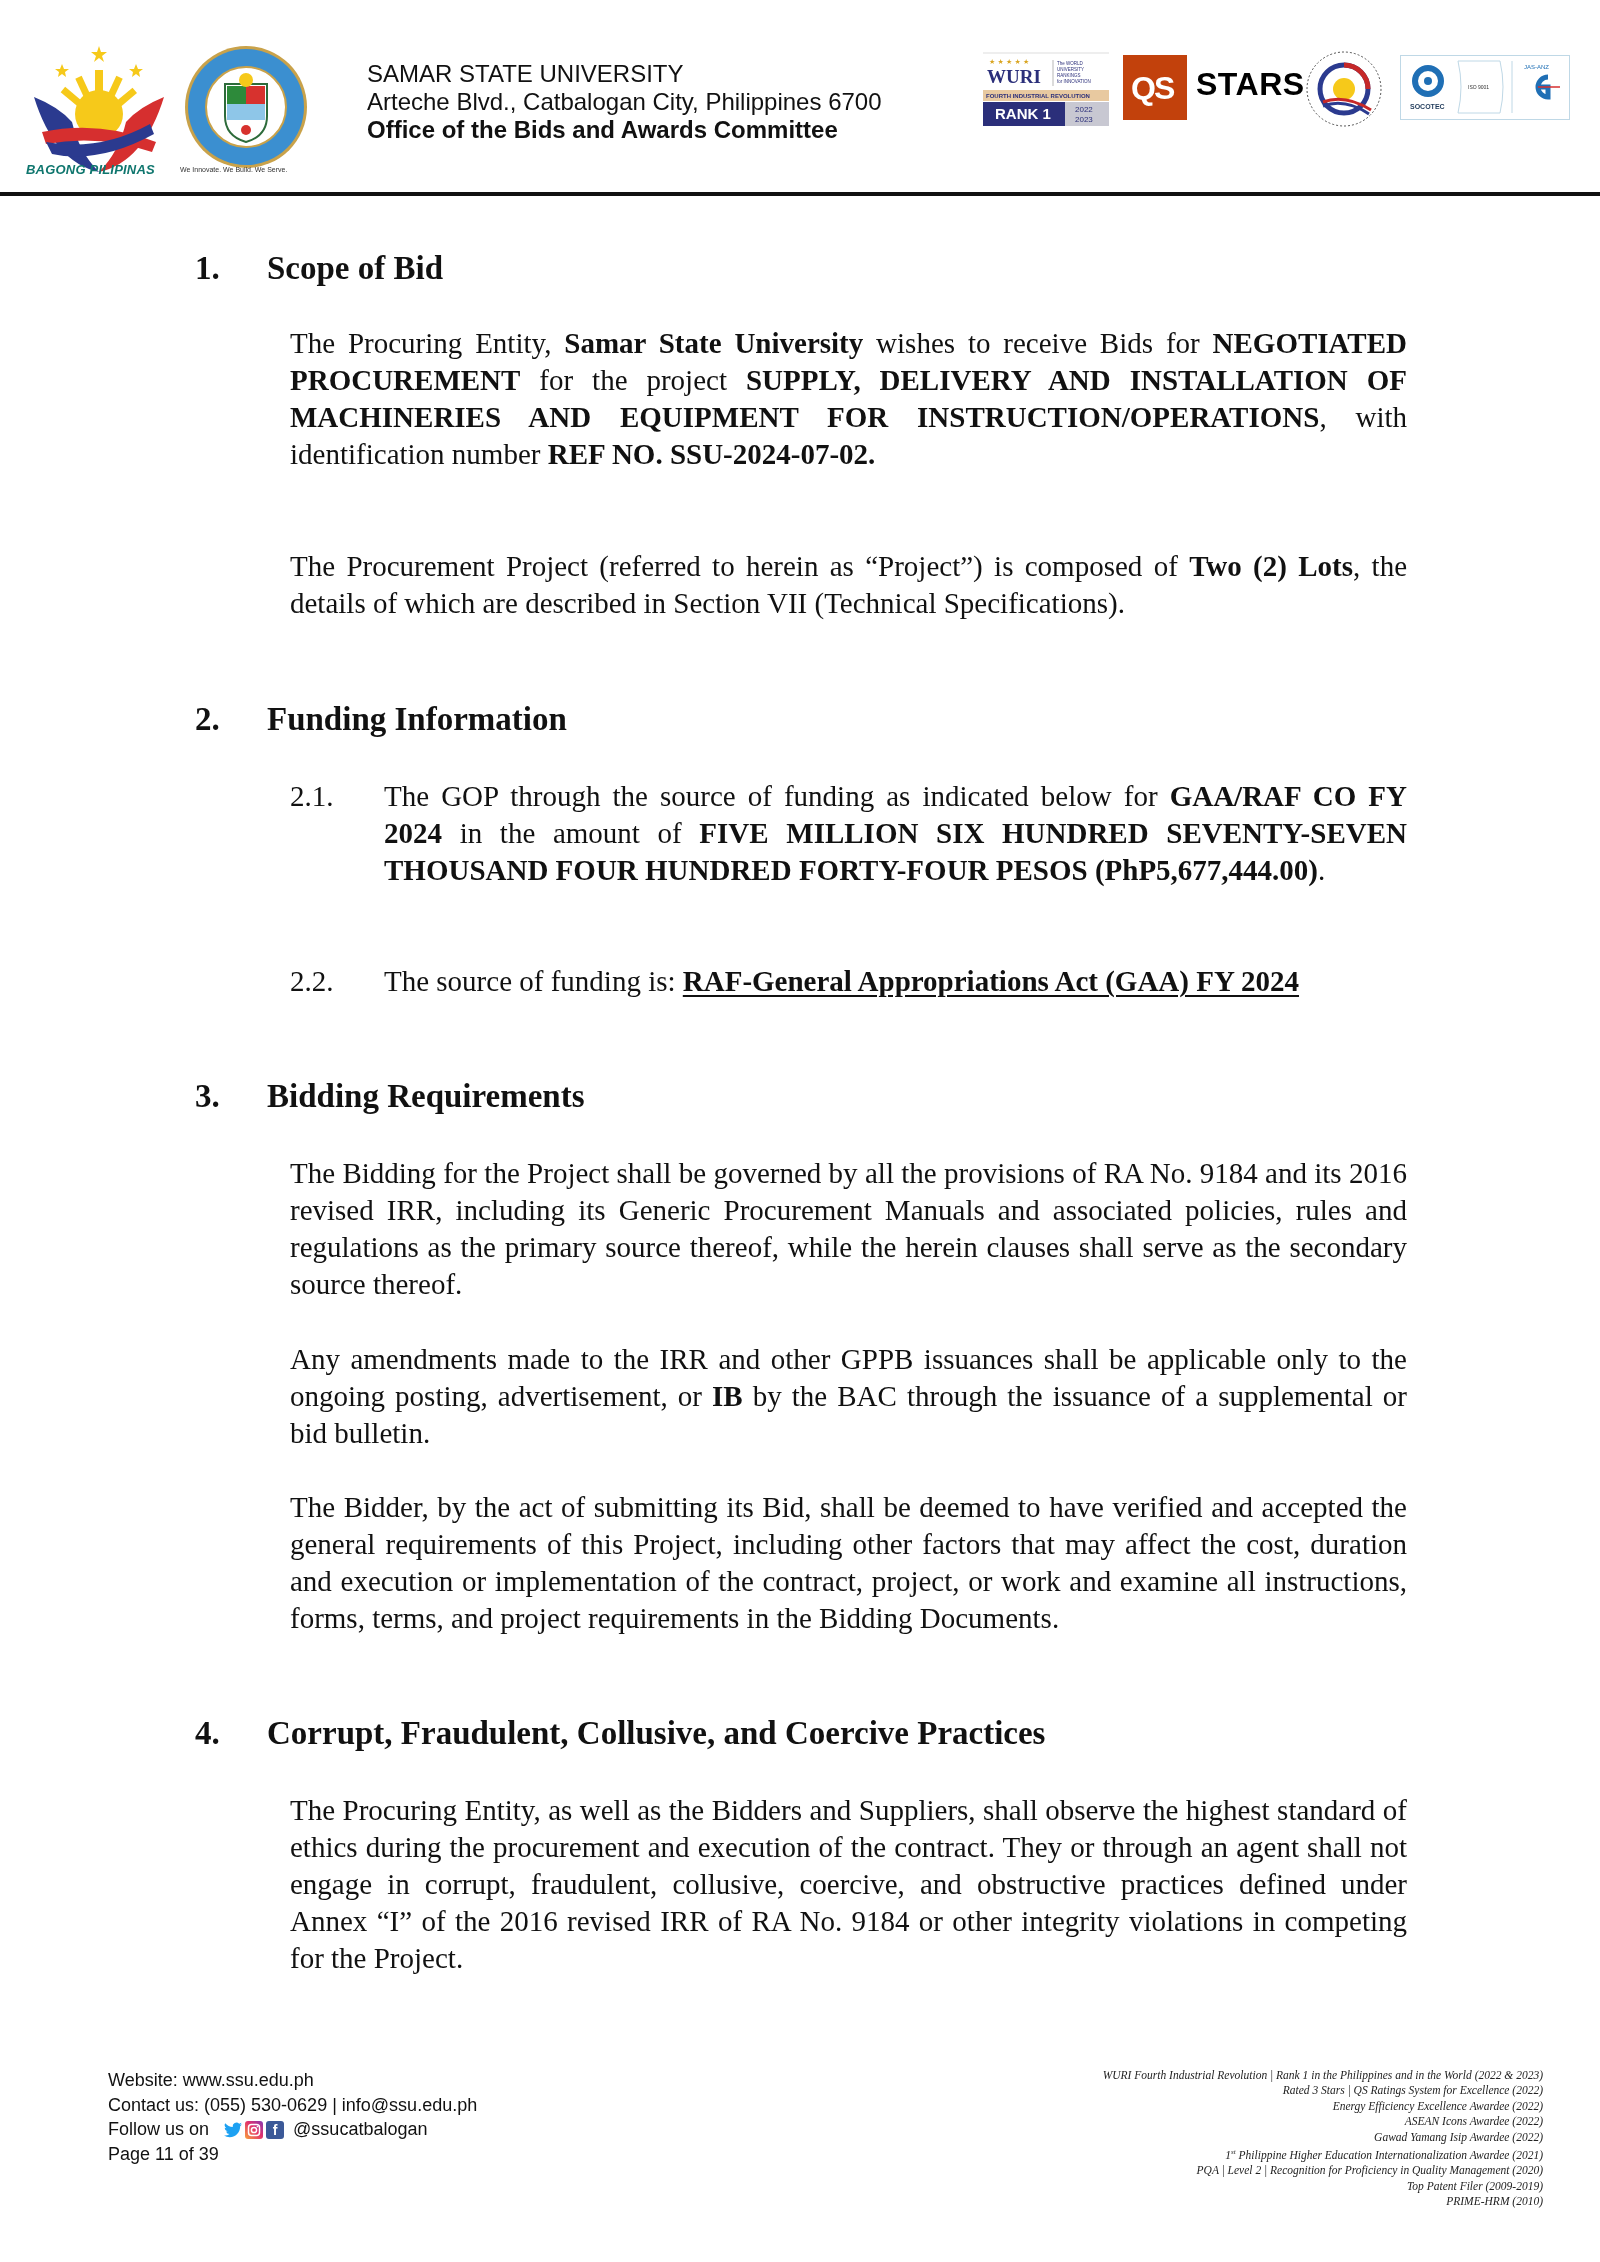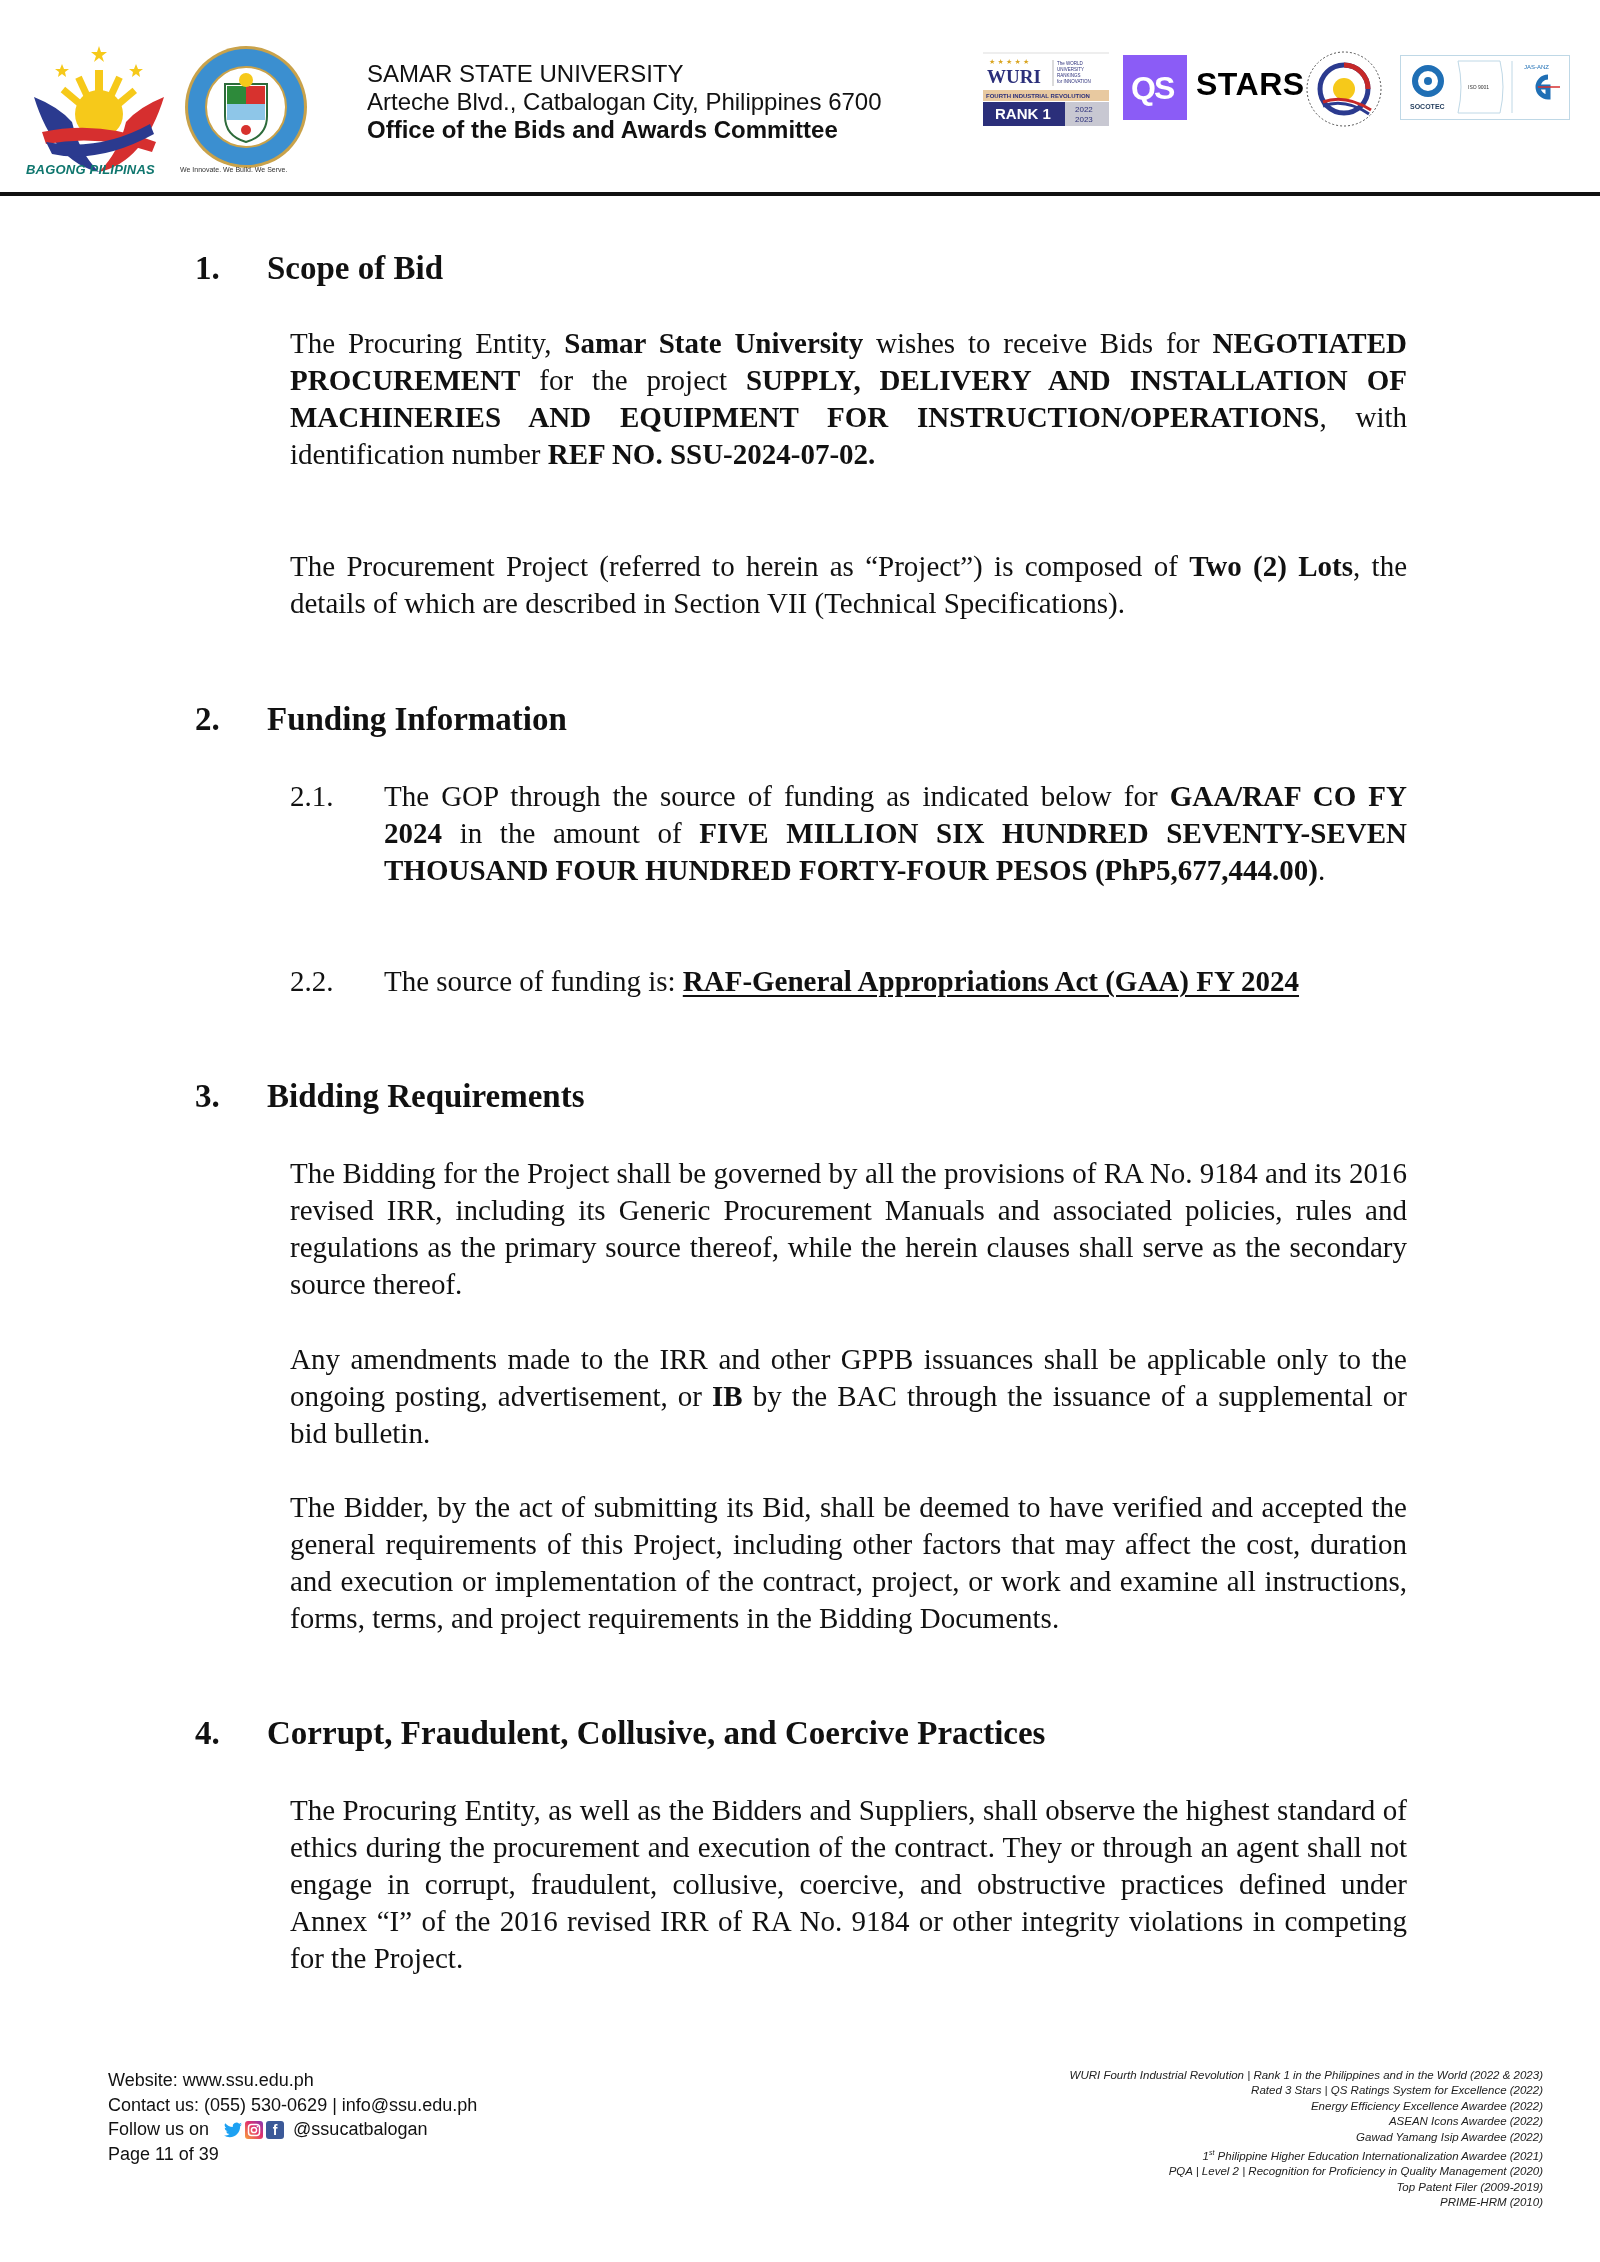--- a/index.html
+++ b/index.html
@@ -10,21 +10,21 @@
     .logo { position: absolute; }
     .bp-logo { left: 24px; top: 42px; width: 150px; height: 140px; }
     .bp-text { position: absolute; left: 26px; top: 162px; font-family: "Liberation Sans", sans-serif; font-weight: bold; font-style: italic; font-size: 13px; color: #0f766e; letter-spacing: 0.2px; }
     .ssu-seal { left: 183px; top: 44px; width: 126px; height: 126px; }
     .ssu-tagline { position: absolute; left: 180px; top: 166px; font-family: "Liberation Sans", sans-serif; font-size: 7px; color: #333; }
 
     .org-block { position: absolute; left: 367px; top: 60px; font-family: "Liberation Sans", sans-serif; font-size: 24px; line-height: 28px; color: #111; }
     .org-block .bold { font-weight: bold; }
 
     .wuri { left: 983px; top: 52px; width: 126px; height: 74px; }
-    .qs-box { position: absolute; left: 1123px; top: 55px; width: 64px; height: 65px; background: #8b5cf6; }
+    .qs-box { position: absolute; left: 1123px; top: 55px; width: 64px; height: 65px; background: #c2410c; }
     .qs-box span { position: absolute; left: 8px; top: 15px; font-family: "Liberation Sans", sans-serif; font-weight: bold; font-size: 32px; color: #fff; letter-spacing: -2px; }
     .qs-stars { position: absolute; left: 1196px; top: 66px; font-family: "Liberation Sans", sans-serif; font-weight: bold; font-size: 32px; color: #000000; letter-spacing: 0.5px; }
     .pqa-seal { left: 1305px; top: 50px; width: 78px; height: 78px; }
     .socotec { left: 1400px; top: 55px; width: 170px; height: 65px; }
 
     .header-rule { position: absolute; left: 0; top: 192px; width: 1600px; height: 4px; background: #111; }
 
     
     .doc { font-family: "Liberation Serif", serif; color: #111; }
     .section-title { position: absolute; font-family: "Liberation Serif", serif; font-weight: bold; font-size: 33px; line-height: 40px; }
@@ -39,21 +39,21 @@
 
     
     .footer-left { position: absolute; left: 108px; top: 2068px; font-family: "Liberation Sans", sans-serif; font-size: 18px; line-height: 24.5px; color: #111; }
     .footer-left .email { }
     .social { display: inline-flex; gap: 3px; vertical-align: middle; margin: 0 4px 0 10px; }
     .social .ic { width: 18px; height: 18px; border-radius: 3px; display: inline-flex; align-items: center; justify-content: center; font-weight: bold; font-size: 14px; color: #fff; font-family: "Liberation Sans", sans-serif; }
     .ic.tw { background: transparent; color: #1da1f2; font-size: 18px; }
     .ic.ig { background: linear-gradient(45deg, #f9a23b, #e1306c 55%, #833ab4); }
     .ic.fb { background: #3b5998; }
 
-    .footer-right { position: absolute; right: 57px; top: 2068px; text-align: right; font-family: Liberation Sans, sans-serif; font-style: italic; font-size: 11.5px; line-height: 15.4px; color: #222; }
+    .footer-right { position: absolute; right: 57px; top: 2068px; text-align: right; font-family: Liberation Serif, serif; font-style: italic; font-size: 11.5px; line-height: 15.4px; color: #222; }
     .footer-right sup { font-size: 7px; }
   </style>
 </head>
 <body>
 
 <div class="header">
 
   <svg class="logo bp-logo" viewBox="0 0 150 140">
     <polygon points="75,4 77,10 83,10 78,14 80,20 75,16 70,20 72,14 67,10 73,10" fill="#f6c91a"></polygon>
     <polygon points="38,22 40,27 45,27 41,30 42,35 38,32 34,35 35,30 31,27 36,27" fill="#f6c91a"></polygon>

